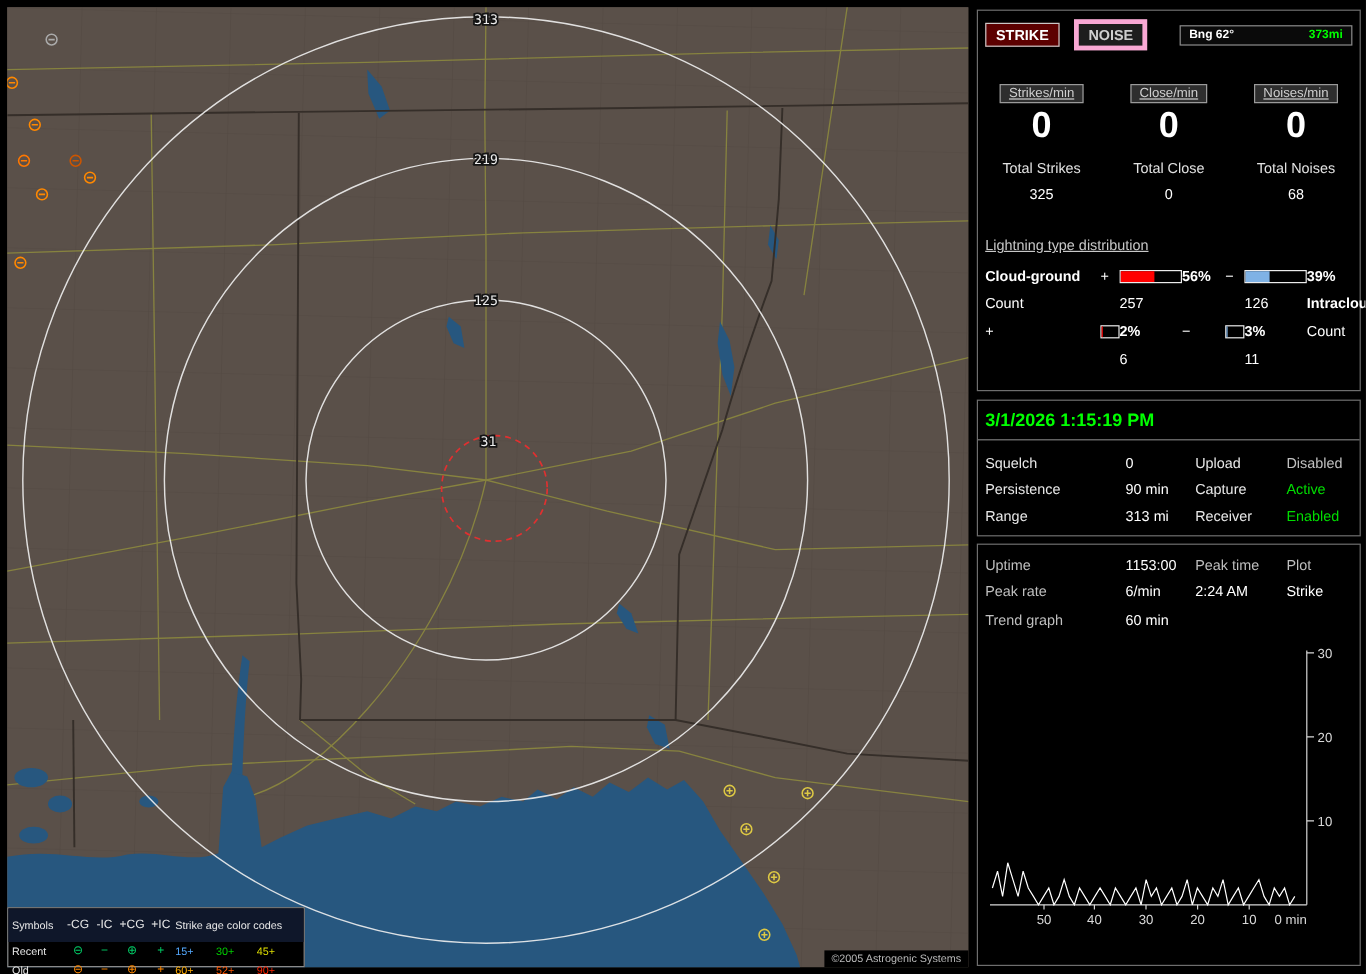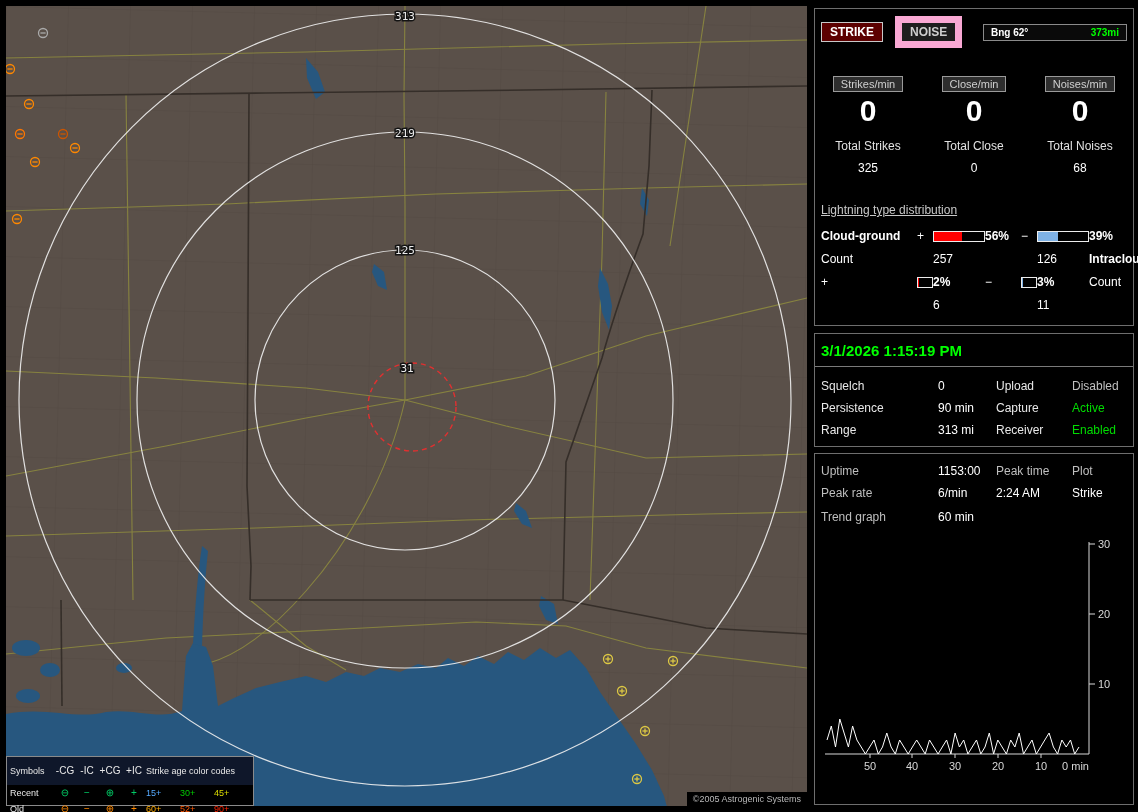--- a/index.html
+++ b/index.html
@@ -23,28 +23,28 @@
   .panel{position:absolute;left:810px;top:0;width:328px;height:812px;}
   .pbox{position:absolute;left:4px;width:320px;background:#000;border:1px solid #6e6e6e;
         box-sizing:border-box;color:#e8e8e8;}
   #box1{top:8px;height:318px;}
   #box2{top:333px;height:114px;}
   #box3{top:453px;height:352px;}
   .row1{display:flex;align-items:center;gap:12px;margin:7px 6px 0 6px;}
   .btn{font-family:"Liberation Sans",sans-serif;font-size:12px;font-weight:bold;
        padding:2px 8px;cursor:pointer;}
   .btn.strike{background:#5c0000;border:1px solid #c8c8c8;color:#fff;}
-  .btn.noise{background:#1e1e1e;border:7px solid #f9a8d4;color:#cfcfcf;}
+  .btn.noise{background:#1e1e1e;border:4px solid #f9a8d4;color:#cfcfcf;}
   .bng{margin-left:auto;width:128px;background:#0a0a0a;border:1px solid #8a8a8a;
        display:flex;justify-content:space-between;align-items:center;padding:2px 7px;
        font-size:10px;font-weight:bold;color:#fff;gap:32px;}
   .rates{display:grid;grid-template-columns:repeat(3,1fr);margin-top:26px;}
   .rate-col{text-align:center;}
   .rate-btn{display:inline-block;background:#2e2e2e;border:1px solid #9a9a9a;
-            color:#cfcfcf;font-size:11px;padding:1px 7px;}
+            color:#cfcfcf;font-size:11px;padding:1px 7px;text-decoration:underline;}
   .rate-val{font-size:30px;font-weight:bold;color:#fff;margin-top:4px;line-height:1;}
   .total-lbl{color:#e2e2e2;font-size:12px;margin-top:13px;}
   .total-val{color:#fff;font-size:12px;margin-top:8px;}
   .dist-title{color:#c8c8c8;font-size:12px;text-decoration:underline;
               padding:0 6px;margin-top:28px;margin-bottom:12px;}
   .dist-grid{display:grid;grid-template-columns:96px 16px 52px 36px 16px 52px 36px;
              align-items:center;row-gap:9px;padding:0 6px;font-size:12px;color:#fff;}
   .dist-grid .b{font-weight:bold;}
   .bar{display:block;height:9px;border:1px solid #ececec;background:#000;}
   .bar-fill{display:block;height:100%;width:0;}

